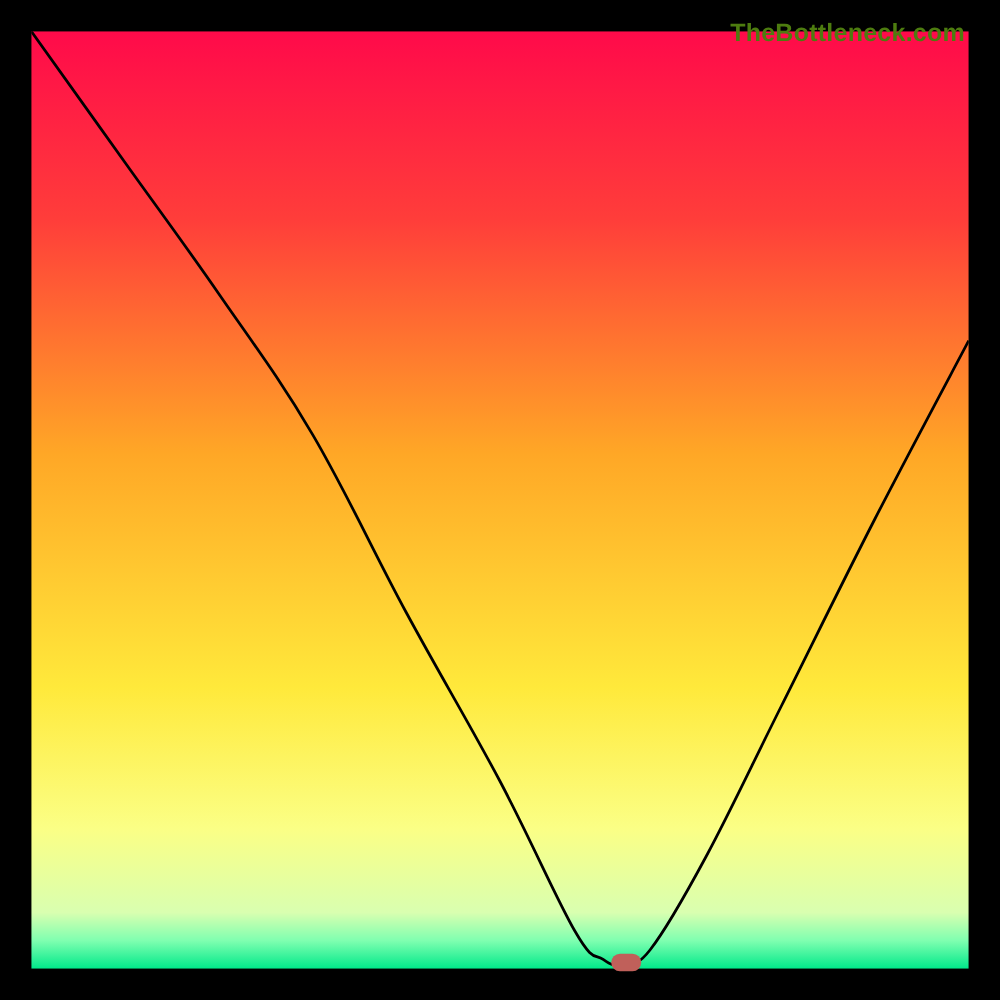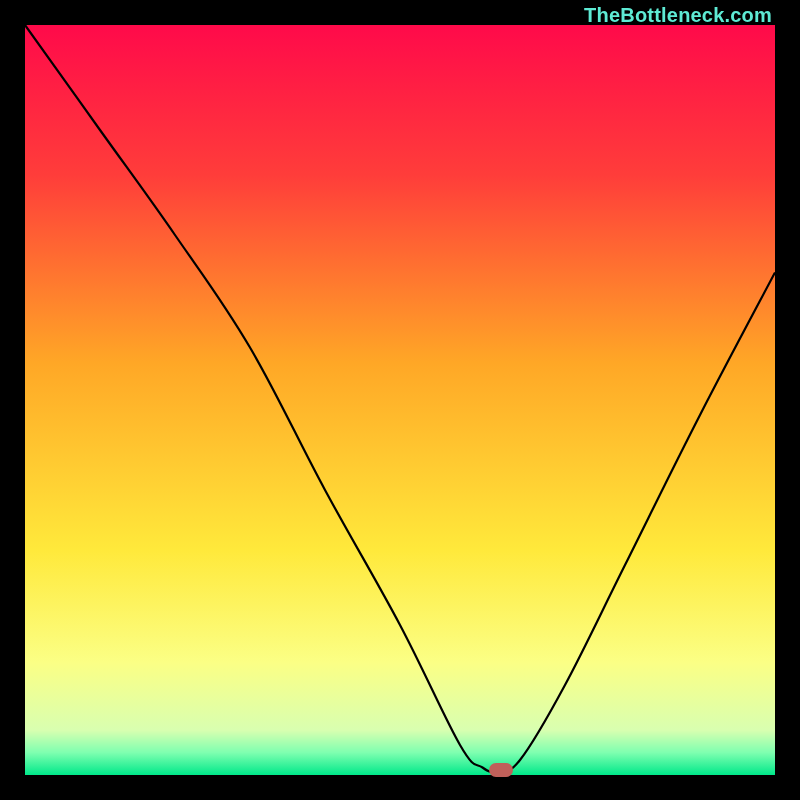--- a/index.html
+++ b/index.html
@@ -25,26 +25,26 @@
   }
   .gradient-bg {
     position: absolute;
     left: 0;
     top: 0;
     width: 100%;
     height: 100%;
   }
   .watermark {
     position: absolute;
-    top: 4px;
+    top: 16px;
     right: 28px;
     font-family: Arial, Helvetica, sans-serif;
     font-size: 20px;
     font-weight: bold;
-    color: #5eead4;
+    color: #4d7c0f;
     letter-spacing: 0.2px;
   }
   .curve-svg {
     position: absolute;
     left: 0;
     top: 0;
     width: 100%;
     height: 100%;
   }
   .marker {

